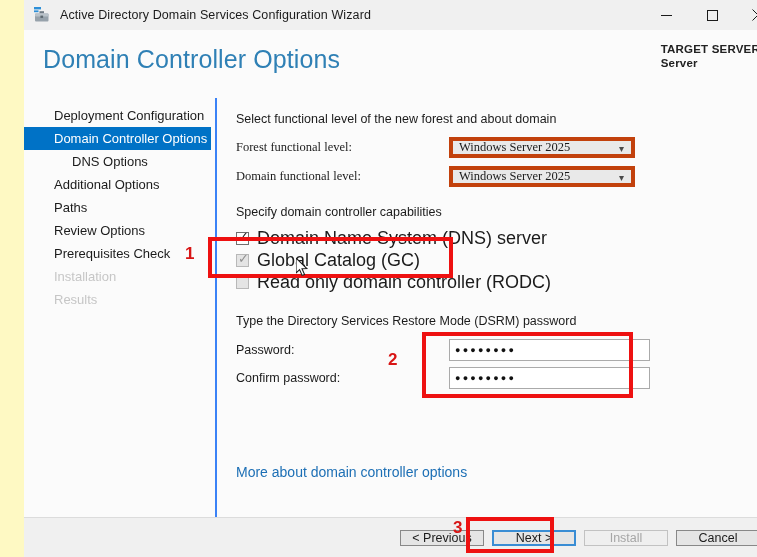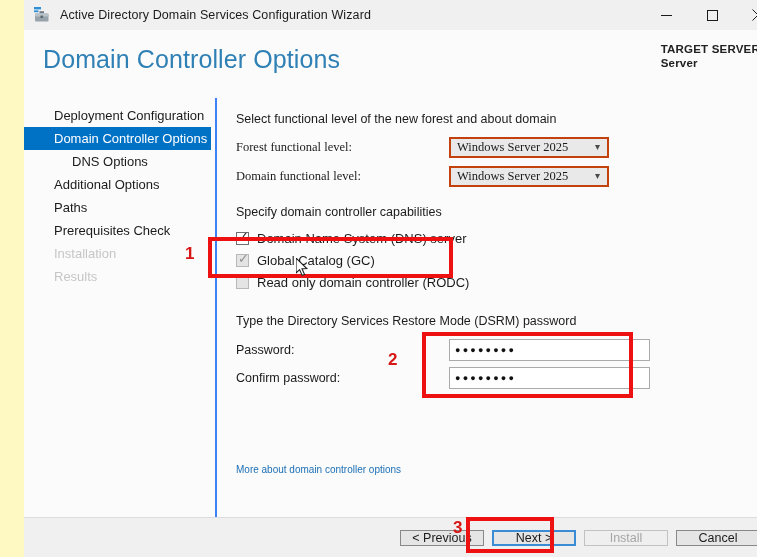--- a/index.html
+++ b/index.html
@@ -162,24 +162,24 @@
     font-family: Liberation Serif, serif;
   }
   .field-label {
     width: 213px;
     flex: 0 0 213px;
     font-size: 12.5px;
     color: #1b1b1b;
     white-space: nowrap;
   }
   .combo {
-    width: 160px;
+    width: 186px;
     height: 21px;
     background: #e9e9e9;
-    border: 2px solid #c2410c;
+    border: 4px solid #c2410c;
     box-sizing: border-box;
     display: flex;
     align-items: center;
     position: relative;
     font-size: 12.5px;
     color: #1b1b1b;
   }
   .combo .combo-text {
     padding-left: 6px;
     white-space: nowrap;
@@ -217,21 +217,21 @@
   .cbox .tick {
     position: absolute;
     left: 1px;
     top: -3px;
     font-size: 13px;
     line-height: 13px;
     color: #1b1b1b;
   }
   .cbox.dis .tick { color: #909090; }
   .check-label {
-    font-size: 13px;
+    font-size: 18px;
     color: #1b1b1b;
     white-space: nowrap;
   }
   .check-label.dis { color: #1b1b1b; }
 
   .pw-block { margin-top: 22px; }
   .pw-row {
     display: flex;
     align-items: center;
     height: 24px;
@@ -255,21 +255,21 @@
     padding-left: 5px;
     font-size: 9px;
     letter-spacing: 2.2px;
     color: #111;
   }
 
   .more-link {
     position: absolute;
     left: 19px;
     top: 366px;
-    font-size: 10px;
+    font-size: 14px;
     color: #1c6fb5;
     text-decoration: none;
     white-space: nowrap;
   }
 
   
   .footer {
     flex: 0 0 40px;
     background: #f0f0f0;
     border-top: 1px solid #dcdcdc;
@@ -374,20 +374,21 @@
   </div>
 
   <div class="body-area">
 
     <div class="sidebar">
       <div class="nav-item">Deployment Configuration</div>
       <div class="nav-item selected">Domain Controller Options</div>
       <div class="nav-item indent">DNS Options</div>
       <div class="nav-item">Additional Options</div>
       <div class="nav-item">Paths</div>
+      <div class="nav-item">Review Options</div>
       <div class="nav-item">Prerequisites Check</div>
       <div class="nav-item disabled">Installation</div>
       <div class="nav-item disabled">Results</div>
     </div>
 
     <div class="content">
 
       <div class="section-label">Select functional level of the new forest and about domain</div>
 
       <div class="field-row">

